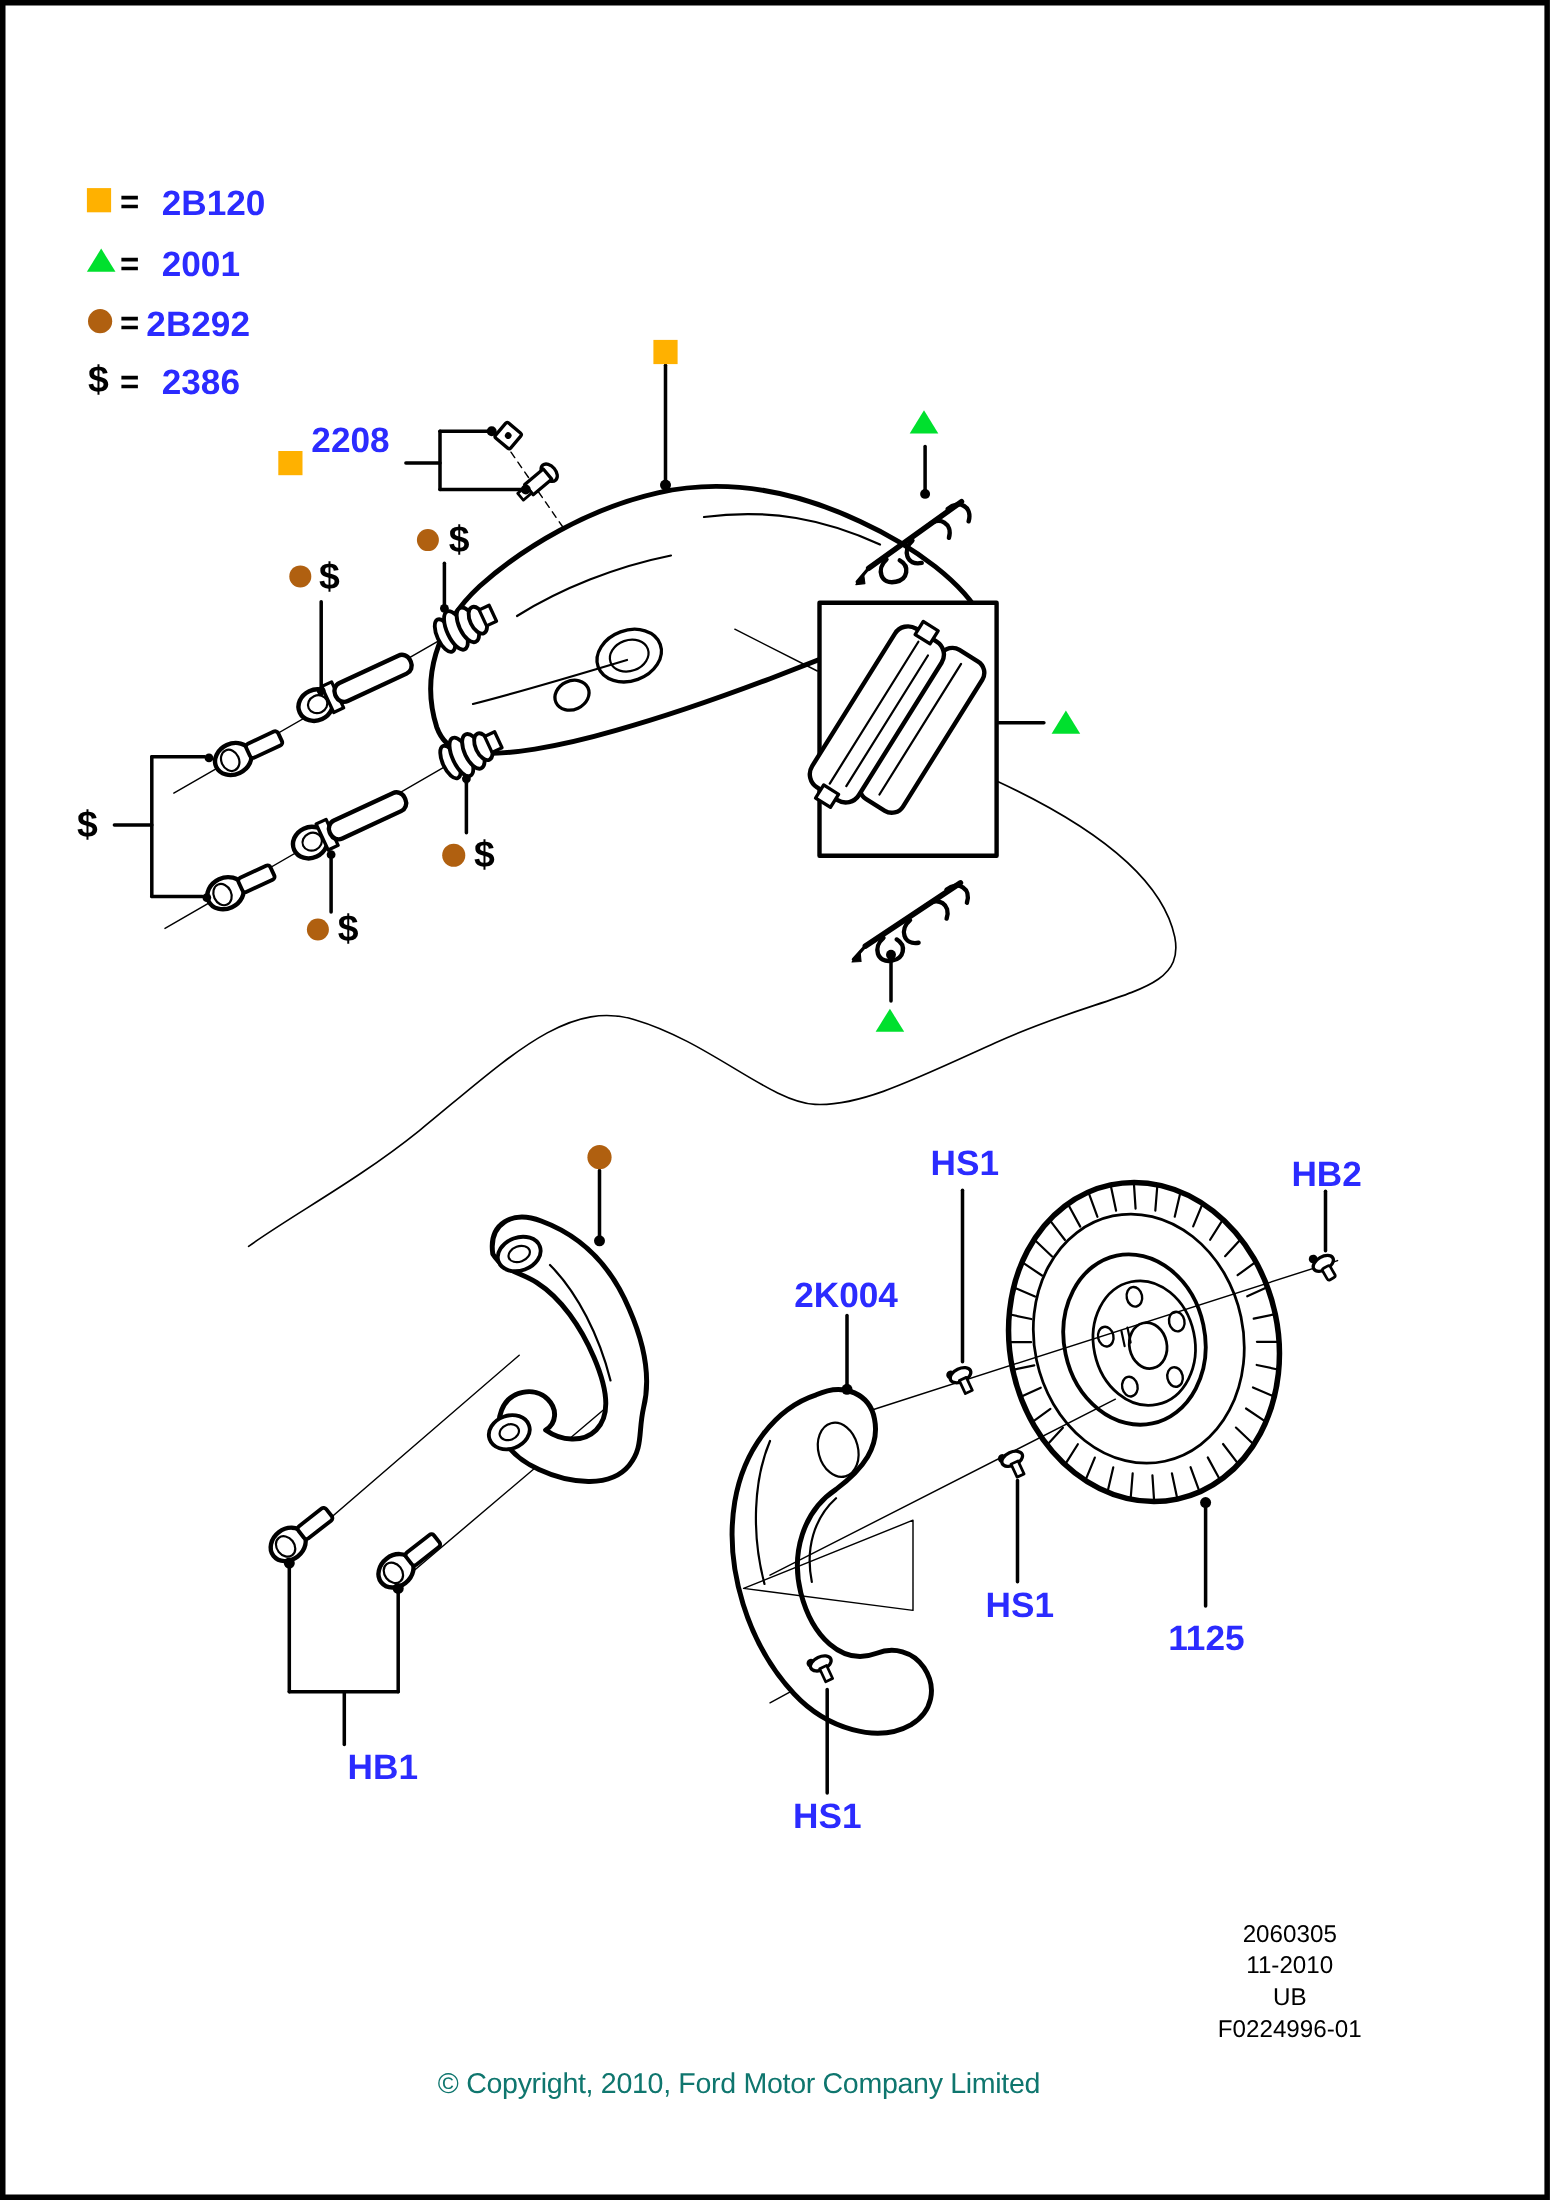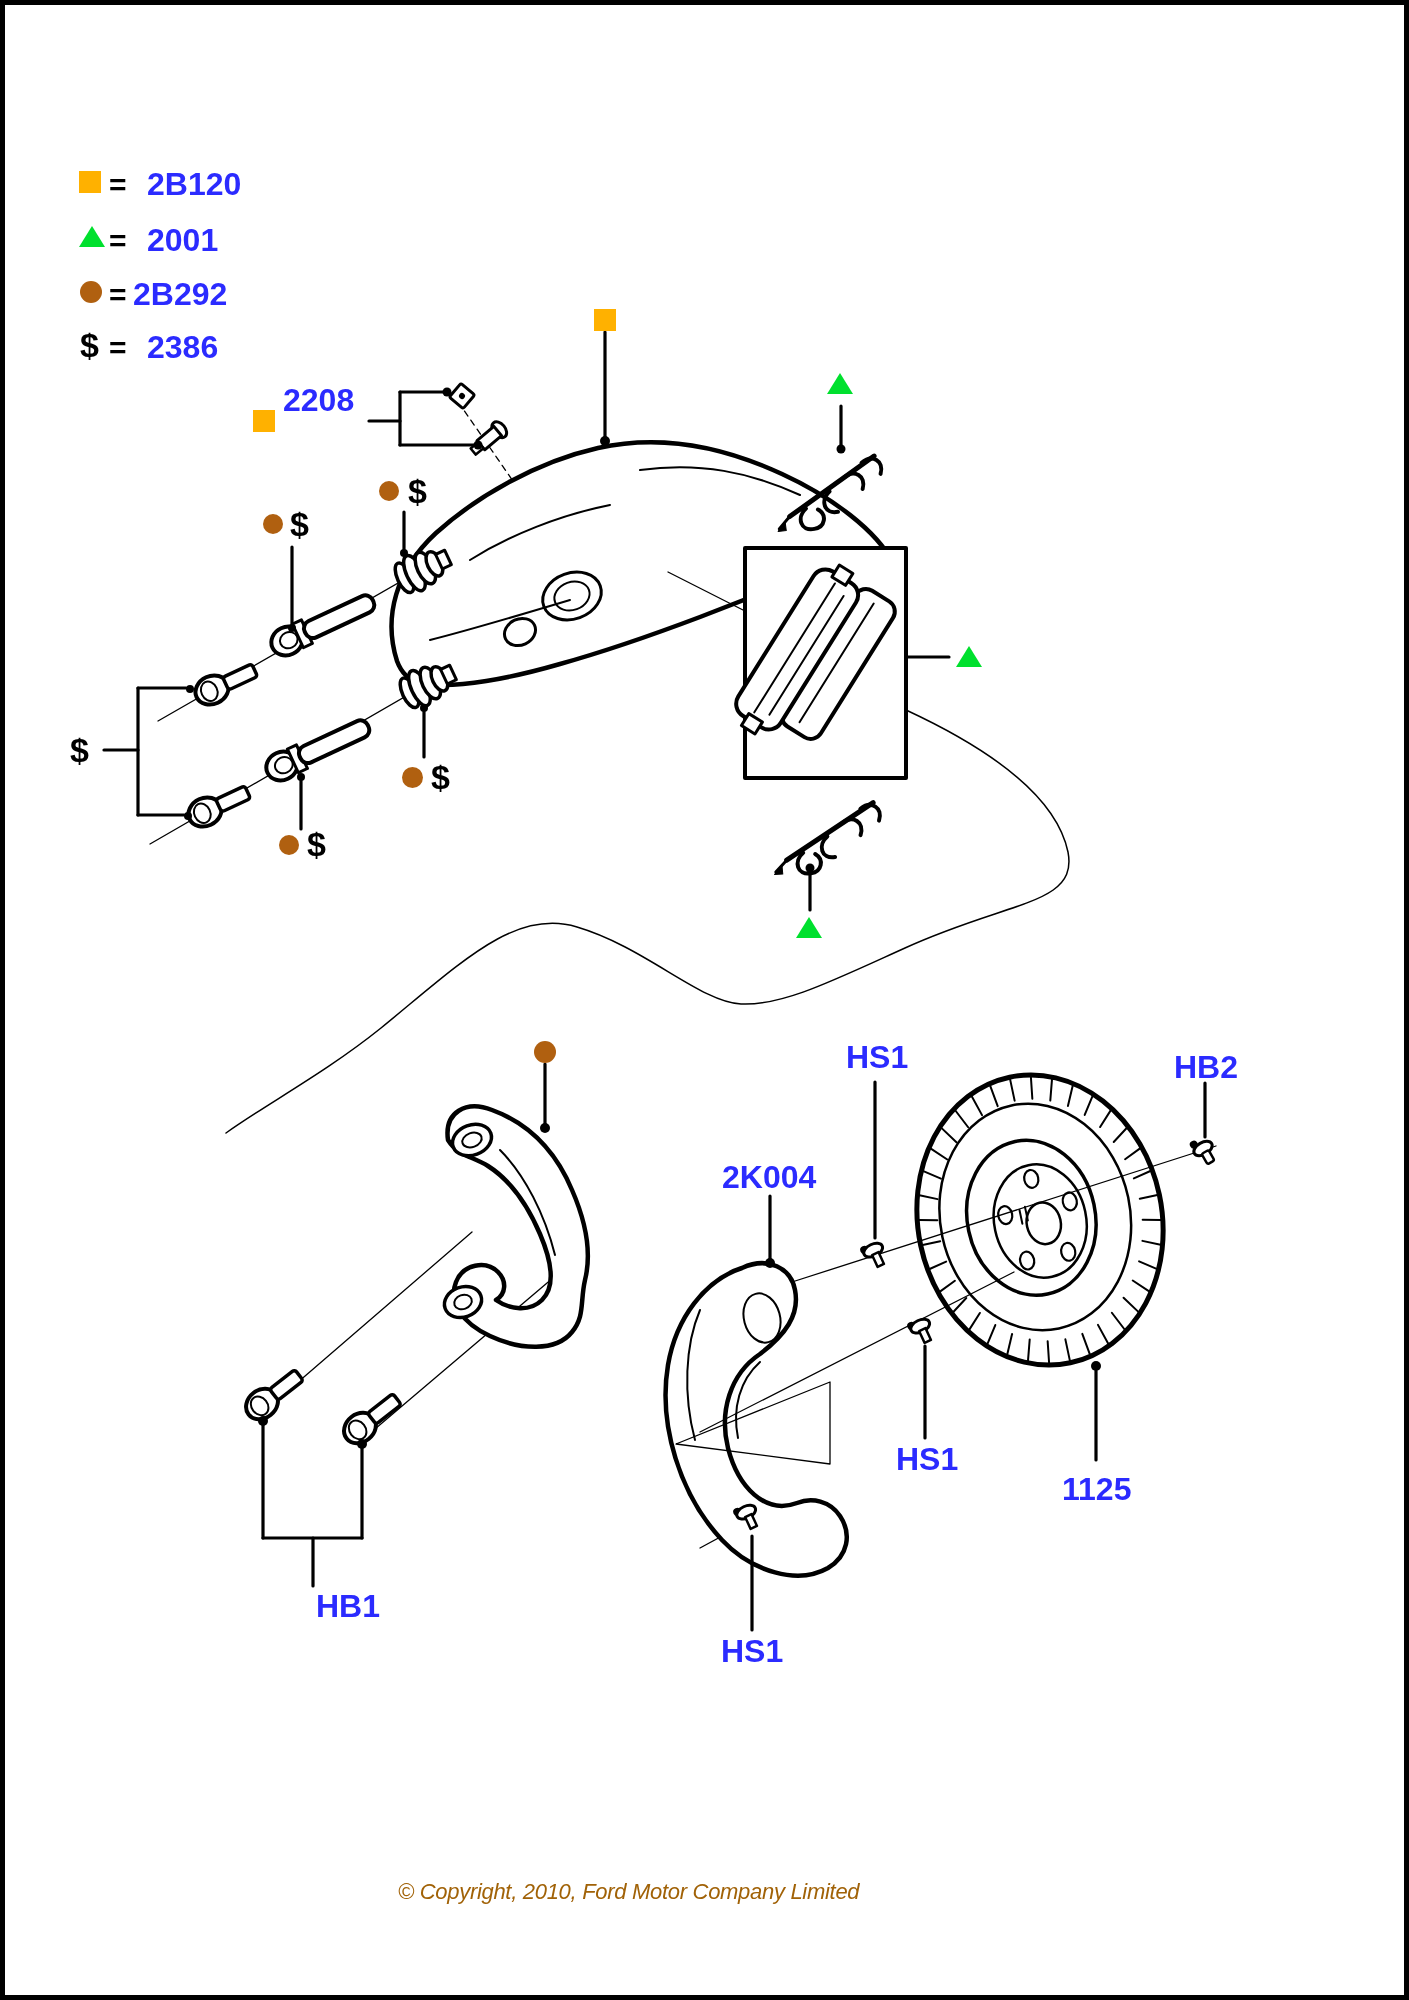--- a/index.html
+++ b/index.html
@@ -7,21 +7,21 @@
         font-family:"Liberation Sans", sans-serif;}
   #frame{position:absolute;inset:0;border:5px solid #000;pointer-events:none;}
   svg.art{position:absolute;left:0;top:0;}
   .lbl{position:absolute;font-weight:bold;font-size:32px;color:#2b2bff;line-height:1;white-space:nowrap;}
   .eq{position:absolute;font-weight:bold;font-size:30px;color:#000;line-height:1;}
   .dollar{position:absolute;font-weight:bold;font-size:34px;color:#000;line-height:1;}
   .sq{position:absolute;width:22px;height:22px;background:#ffb100;}
   .tri{position:absolute;width:0;height:0;border-left:13px solid transparent;
        border-right:13px solid transparent;border-bottom:21px solid #00e02e;}
   .circ{position:absolute;border-radius:50%;background:#b06010;}
-  .ftr{position:absolute;color:#a16207;font-size:22px;line-height:1;white-space:nowrap;letter-spacing:-0.3px;font-style:italic;}
+  .ftr{position:absolute;color:#0f766e;font-size:26px;line-height:1;white-space:nowrap;letter-spacing:-0.3px;}
   .refbox{position:absolute;left:1095px;top:1747px;width:155px;text-align:center;color:#000;}
   .refbox div{font-size:22px;line-height:1;margin-bottom:7px;}
 </style>
 </head>
 <body>
 
 <div id="page">
 
   <svg class="art" width="1409" height="2000" viewBox="0 0 1409 2000">
     <g fill="none" stroke="#000" stroke-linecap="round" stroke-linejoin="round">
@@ -358,15 +358,21 @@
   <div class="lbl" style="left:283px;top:384px;">2208</div>
   <div class="lbl" style="left:846px;top:1041px;">HS1</div>
   <div class="lbl" style="left:1174px;top:1051px;">HB2</div>
   <div class="lbl" style="left:722px;top:1161px;">2K004</div>
   <div class="lbl" style="left:896px;top:1443px;">HS1</div>
   <div class="lbl" style="left:1062px;top:1473px;">1125</div>
   <div class="lbl" style="left:284px;top:1590px;margin-left:32px;">HB1</div>
   <div class="lbl" style="left:721px;top:1635px;">HS1</div>
 
   <div class="ftr" style="left:398px;top:1881px;">© Copyright, 2010, Ford Motor Company Limited</div>
+  <div class="refbox">
+    <div>2060305</div>
+    <div>11-2010</div>
+    <div>UB</div>
+    <div>F0224996-01</div>
+  </div>
 
   <div id="frame"></div>
 </div>
 
 </body></html>

